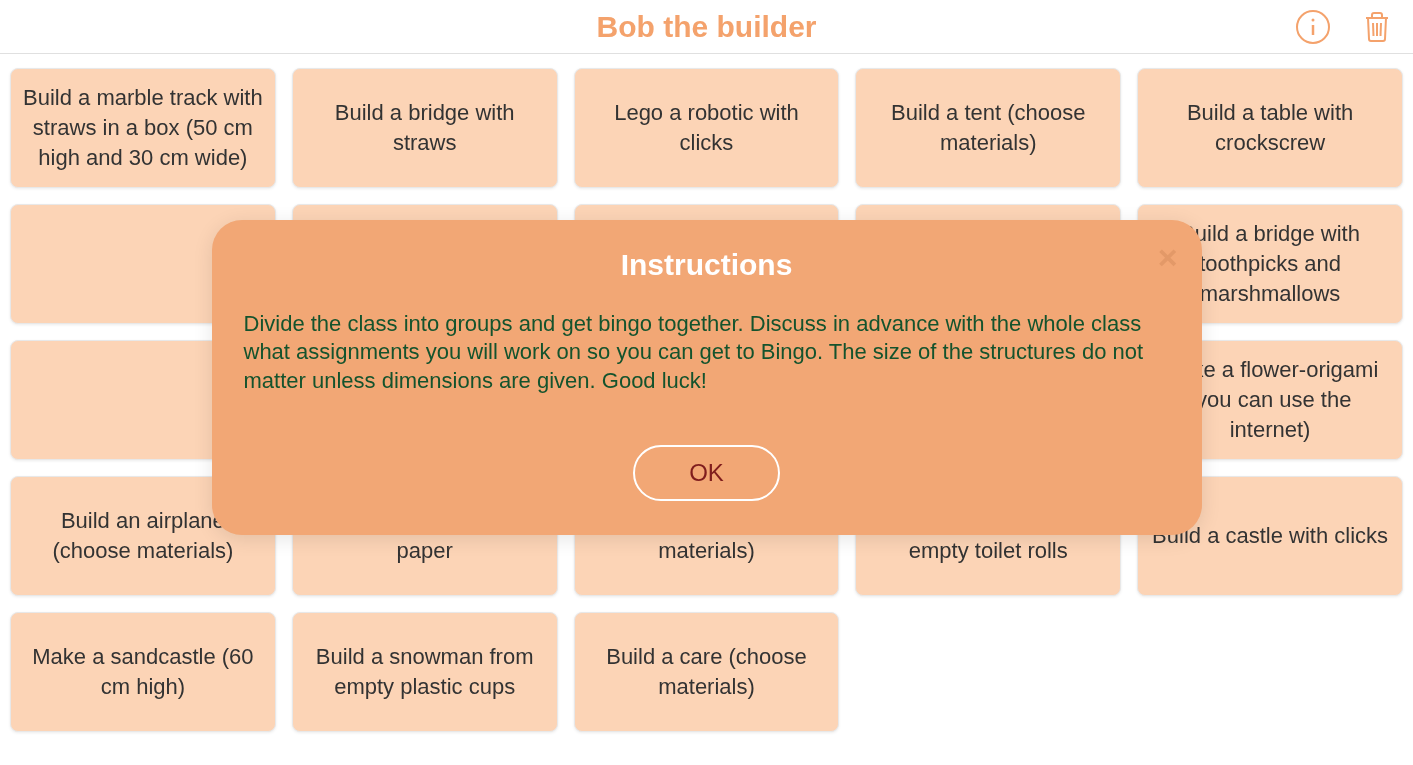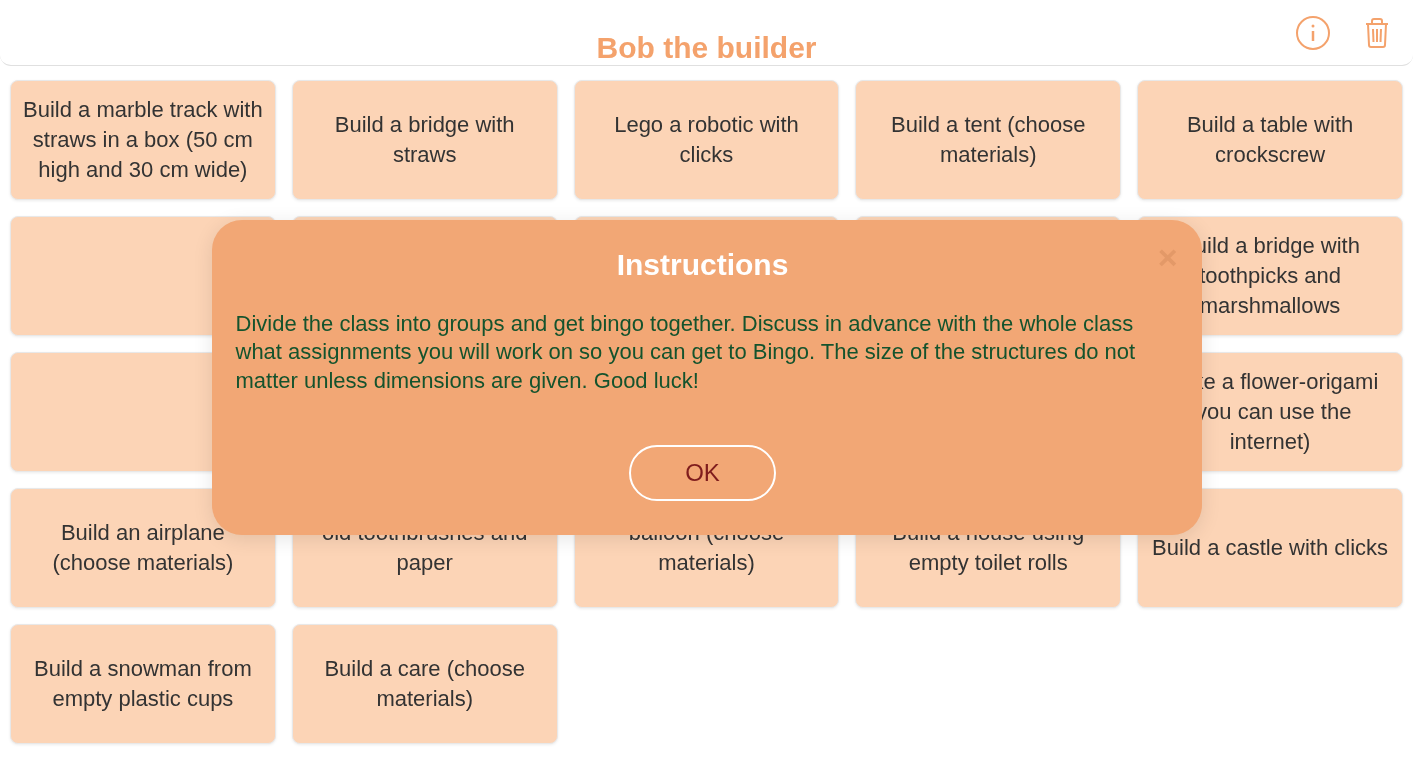--- a/index.html
+++ b/index.html
@@ -10,26 +10,25 @@
     body {
       font-family: Verdana, Geneva, sans-serif;
       background: #ffffff;
       width: 1413px;
       height: 765px;
       overflow: hidden;
       position: relative;
     }
     .header {
       display: flex;
-      align-items: flex-end;
+      align-items: center;
       justify-content: center;
-      height: 66px;
+      height: 54px;
       border-bottom: 1px solid #e0e0e0;
       position: relative;
-      border-radius: 11px;
     }
     .header-title {
       color: #f4a26c;
       font-size: 30px;
       font-weight: bold;
     }
     .header-icons {
       position: absolute;
       right: 18px;
       top: 50%;
@@ -74,21 +73,21 @@
       bottom: 0;
       display: flex;
       align-items: center;
       justify-content: center;
       pointer-events: none;
     }
     .modal {
       background: #f2a775;
       border-radius: 30px;
       width: 990px;
-      padding: 28px 32px 34px 24px;
+      padding: 28px 32px 34px 32px;
       position: relative;
       pointer-events: auto;
       box-shadow: 0 4px 20px rgba(0,0,0,0.1);
       margin-top: -10px;
     }
     .modal-title {
       color: #ffffff;
       font-size: 30px;
       font-weight: bold;
       text-align: center;
@@ -163,20 +162,21 @@
   <div class="card"></div>
   <div class="card"></div>
   <div class="card"></div>
   <div class="card">Build a robotic with Lego</div>
   <div class="card">Make a flower-origami (you can use the internet)</div>
   <div class="card">Build an airplane (choose materials)</div>
   <div class="card">old toothbrushes and paper</div>
   <div class="card">balloon (choose materials)</div>
   <div class="card">Build a house using empty toilet rolls</div>
   <div class="card">Build a castle with clicks</div>
+  <div class="card">Make a sandcastle (60 cm high)</div>
   <div class="card">Build a snowman from empty plastic cups</div>
   <div class="card">Build a care (choose materials)</div>
 </div>
 
 <div class="modal-overlay">
   <div class="modal">
     <div class="modal-close">×</div>
     <div class="modal-title">Instructions</div>
     <div class="modal-body">Divide the class into groups and get bingo together. Discuss in advance with the whole class what assignments you will work on so you can get to Bingo. The size of the structures do not matter unless dimensions are given. Good luck!</div>
     <button class="modal-button">OK</button>

